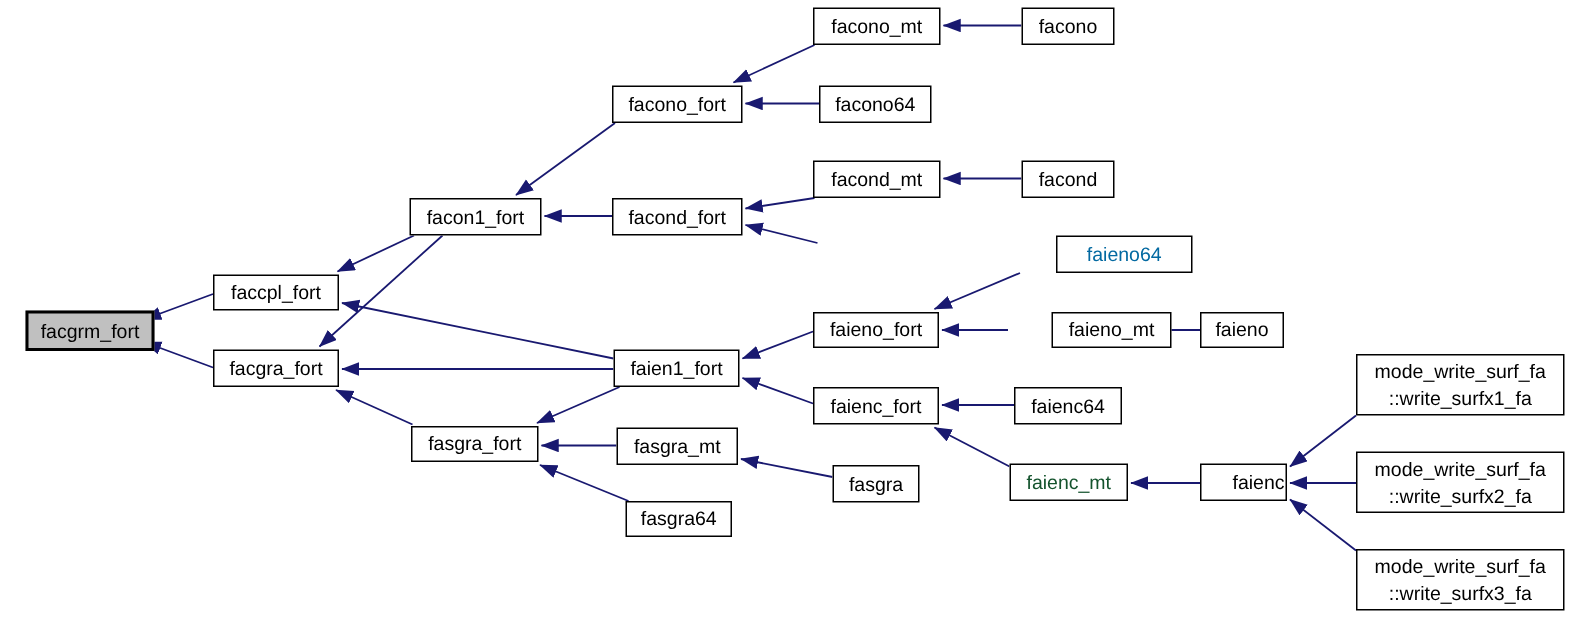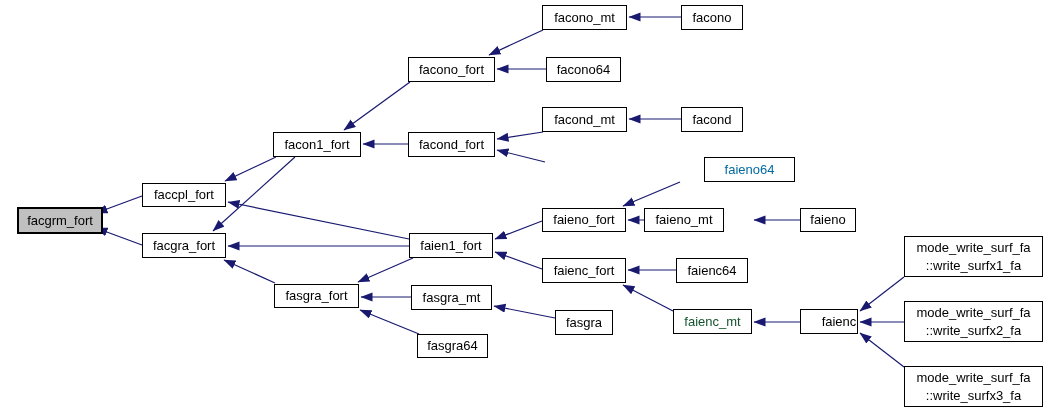--- a/index.html
+++ b/index.html
@@ -134,21 +134,21 @@
     </div>
     <div class="node" style="left: 681px; top: 5px; width: 62px; height: 25px; color: rgb(0, 0, 0);">
       <span>facono</span>
     </div>
     <div class="node" style="left: 681px; top: 107px; width: 62px; height: 25px; color: rgb(0, 0, 0);">
       <span>facond</span>
     </div>
     <div class="node" style="left: 676px; top: 157px; width: 91px; height: 25px; color: #0369a1; margin-left: 28px;">
       <span>faieno64</span>
     </div>
-    <div class="node" style="left: 644px; top: 208px; width: 80px; height: 24px; color: rgb(0, 0, 0);">
+    <div class="node" style="left: 701px; top: 208px; width: 80px; height: 24px; color: rgb(0, 0, 0);">
       <span>faieno_mt</span>
     </div>
     <div class="node" style="left: 676px; top: 258px; width: 72px; height: 25px; color: rgb(0, 0, 0);">
       <span>faienc64</span>
     </div>
     <div class="node" style="left: 673px; top: 309px; width: 79px; height: 25px; color: #14532d;">
       <span>faienc_mt</span>
     </div>
     <div class="node" style="left: 800px; top: 208px; width: 56px; height: 24px; color: rgb(0, 0, 0);">
       <span>faieno</span>

